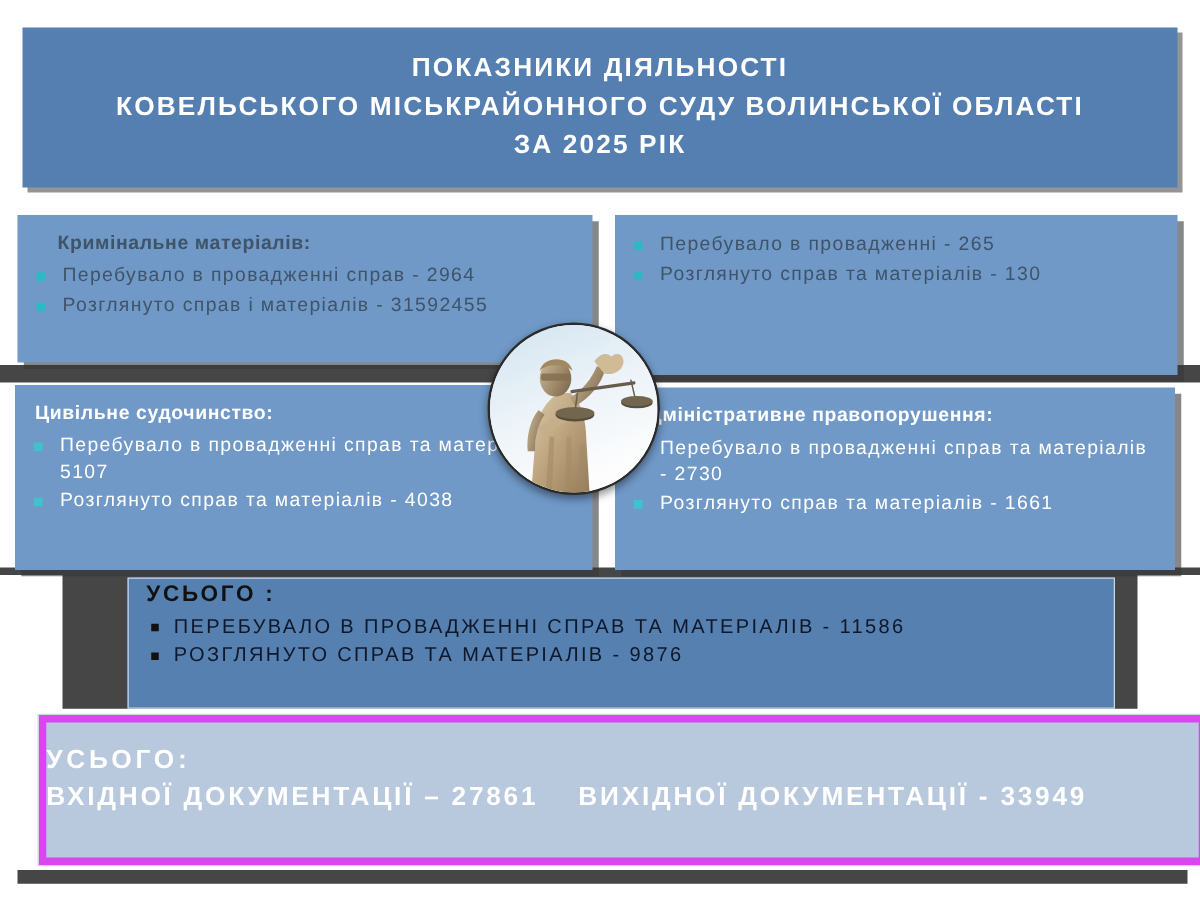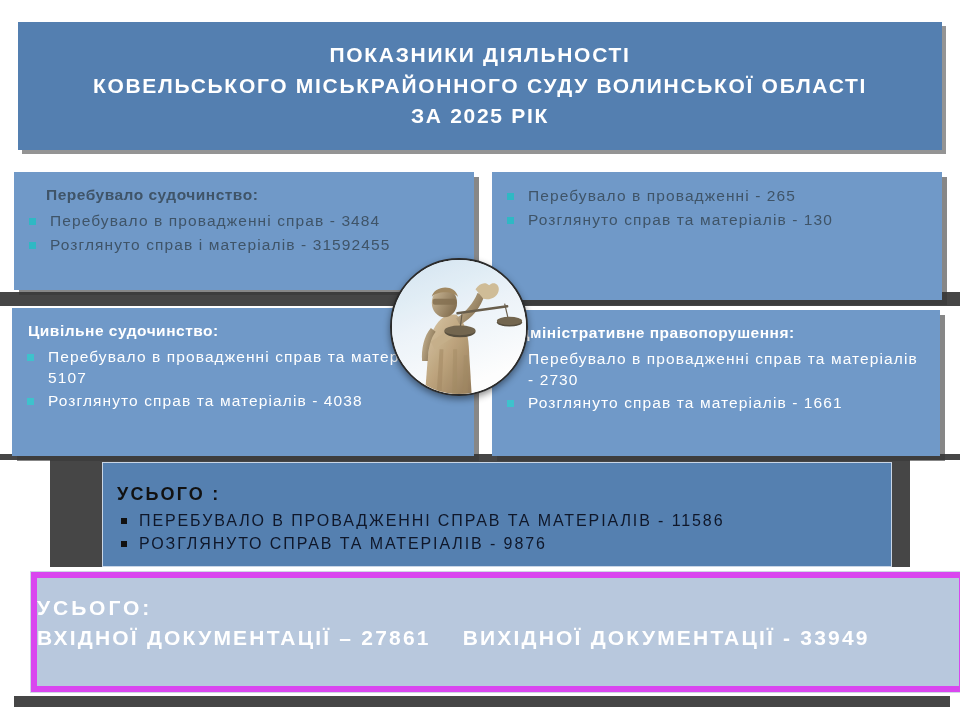--- a/index.html
+++ b/index.html
@@ -93,21 +93,21 @@
   }
   .card.light-text ul.items li .bullet { background: #3ec2cc; }
 
   
   #total-box {
     position: absolute;
     left: 102px; top: 462px;
     width: 790px; height: 105px;
     background: #5580b0;
     border: 1px solid #c9d6e6;
-    padding: 21px 12px 8px 14px;
+    padding: 2px 12px 8px 14px;
     color: #111111;
   }
   #total-title {
     font-size: 18px;
     font-weight: bold;
     letter-spacing: 2.2px;
     margin-bottom: 5px;
     text-transform: uppercase;
   }
   #total-box ul.items li {
@@ -179,25 +179,25 @@
   <div class="dark-band" id="band-low"></div>
   <div class="dark-band" id="band-foot"></div>
 
   <div id="title-box">
     <div id="title-text">ПОКАЗНИКИ ДІЯЛЬНОСТІ
 КОВЕЛЬСЬКОГО МІСЬКРАЙОННОГО СУДУ ВОЛИНСЬКОЇ ОБЛАСТІ
 ЗА 2025 РІК</div>
   </div>
 
   <div class="card dark-text" id="card-crim">
-    <div class="card-title">Перебувало судочинство:</div>
-    <ul class="items">
-      <li>
-        <span class="bullet"></span>
-        <span>Перебувало в провадженні справ - 3484</span>
+    <div class="card-title">Кримінальне матеріалів:</div>
+    <ul class="items">
+      <li>
+        <span class="bullet"></span>
+        <span>Перебувало в провадженні справ - 2964</span>
       </li>
       <li>
         <span class="bullet"></span>
         <span>Розглянуто справ і матеріалів - 31592455</span>
       </li>
     </ul>
   </div>
 
   <div class="card dark-text" id="card-adm">
     <ul class="items">

